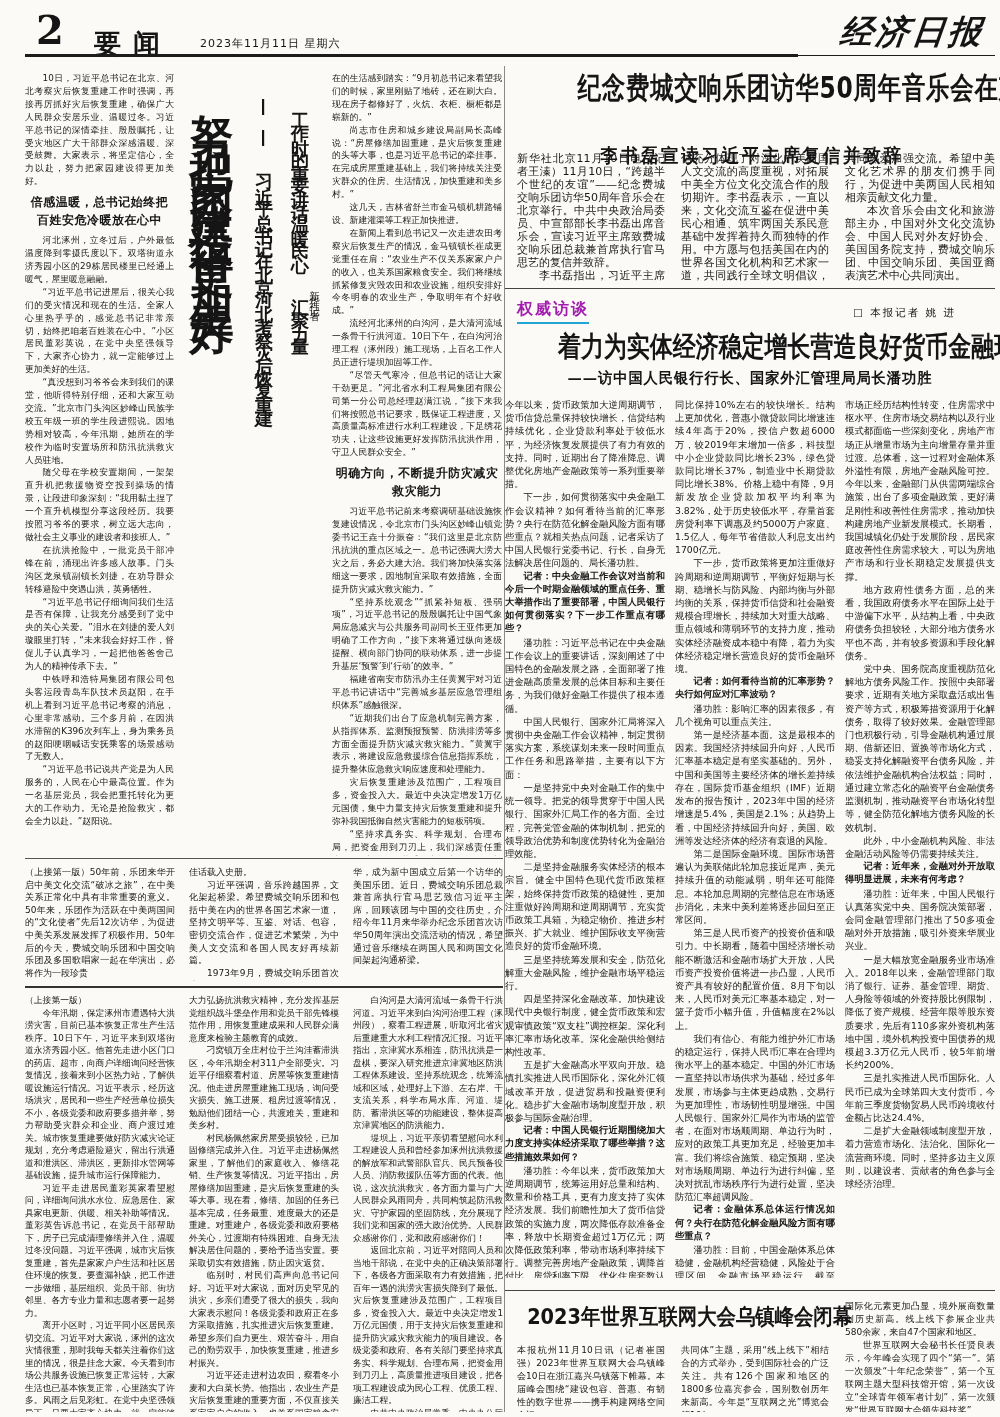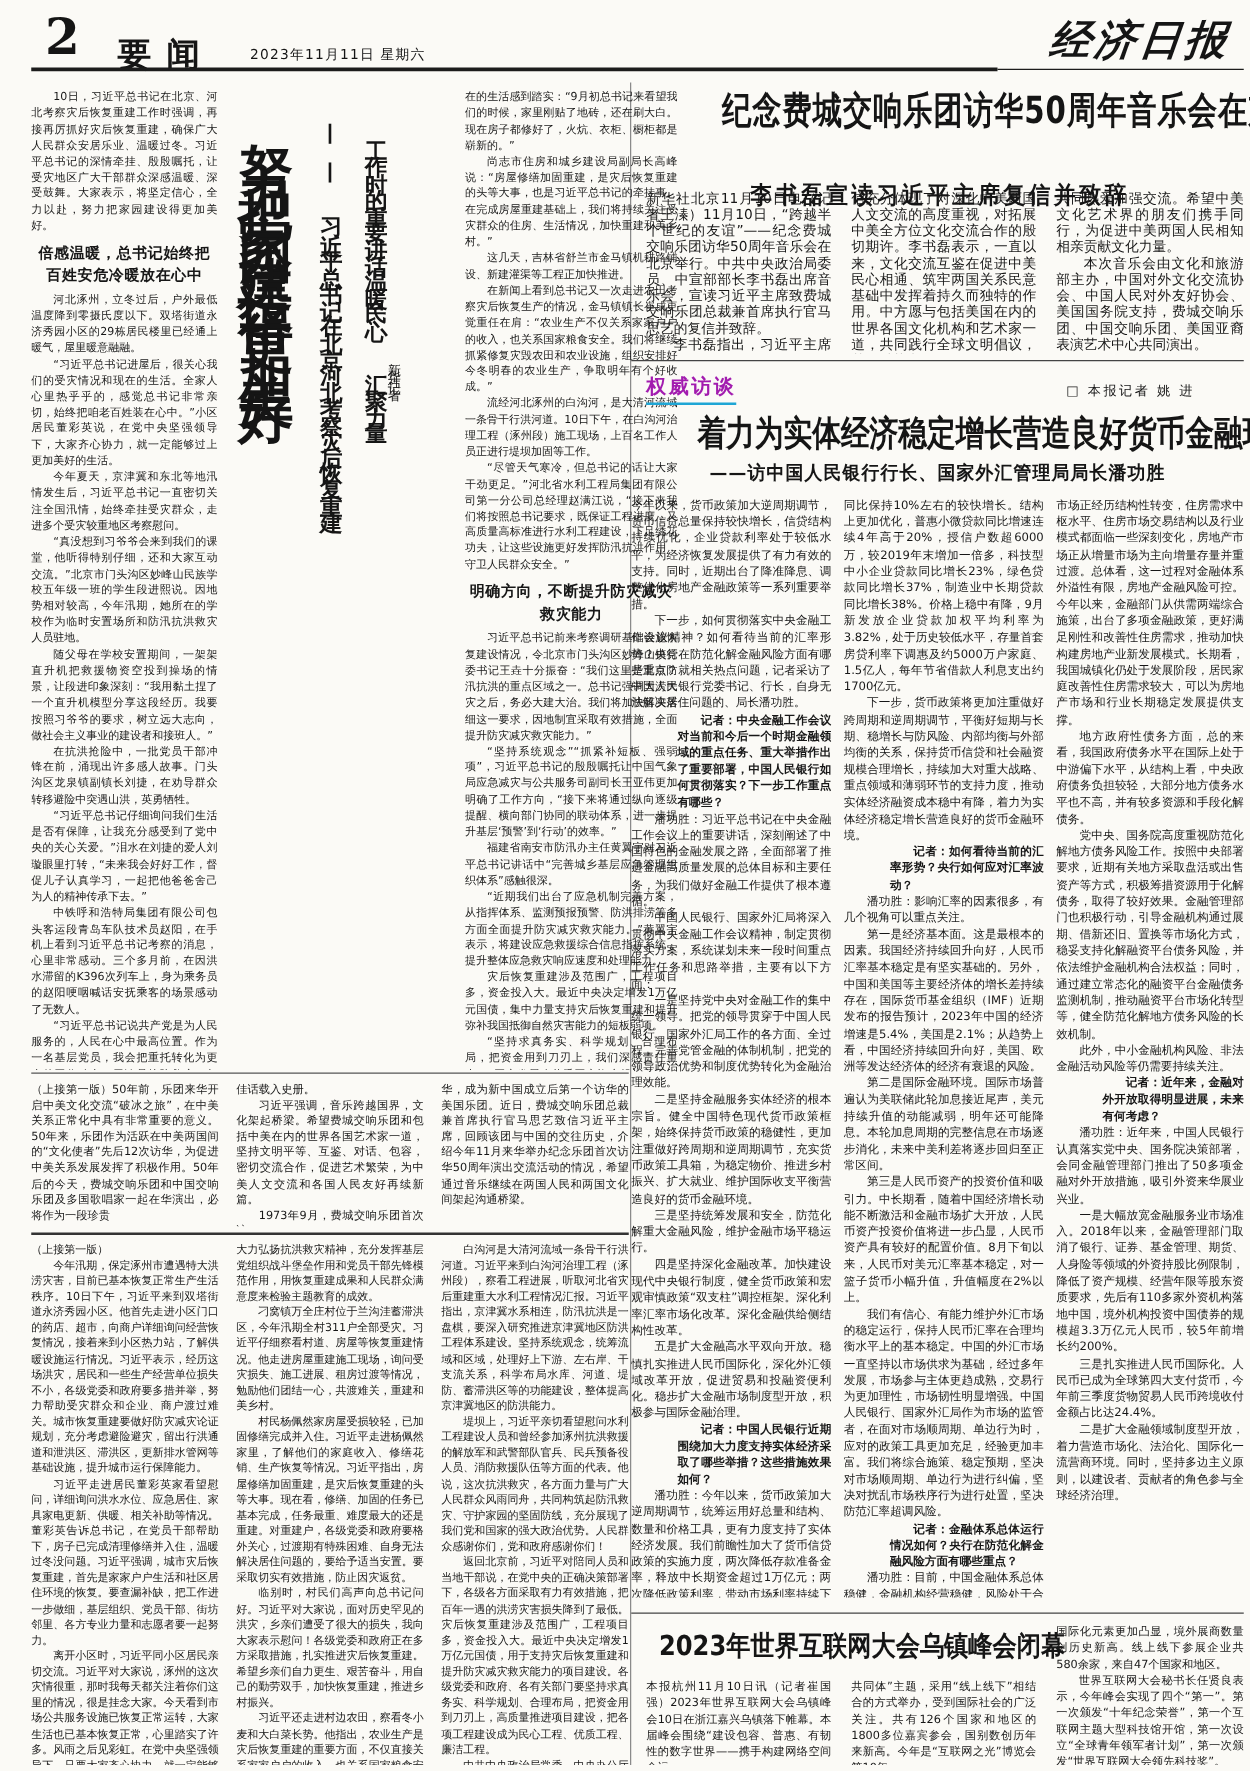--- a/index.html
+++ b/index.html
@@ -12,21 +12,21 @@
   .masthead{position:absolute;right:16px;top:10px;font-size:33px;font-weight:700;font-style:italic;
             font-family:"DejaVu Serif",serif;letter-spacing:3px;transform:skewX(-6deg);}
   .rule{position:absolute;background:#1c1c1c;}
   .vrule{position:absolute;background:#8a8a8a;width:1px;}
   
   .col{position:absolute;overflow:hidden;text-align:justify;color:#171717;}
   .col p{margin:0;text-indent:2em;}
   .col p.noindent{text-indent:0;}
   .col p.subhead{text-indent:0;text-align:center;font-weight:700;font-size:12px;line-height:1.5;
                  margin:5px 0;letter-spacing:0.5px;}
-  .col p.q{font-weight:700;font-family:Liberation Sans, sans-serif;margin-left:37px;}
+  .col p.q{font-weight:700;font-family:Liberation Serif, serif;}
   .lbody{font-size:8.8px;line-height:12.9px;}
   .mbody{font-size:9px;line-height:12.6px;}
   .ibody{font-size:9.3px;line-height:13.2px;}
   .pbody{font-size:11px;line-height:13px;}
   .xbody{font-size:8.8px;line-height:12.5px;}
   .wbody{font-size:9px;line-height:13px;}
   
   .vtitle{position:absolute;writing-mode:vertical-rl;font-size:44px;font-weight:900;letter-spacing:18px;
           font-family:"DejaVu Sans",sans-serif;}
   .vsubtitle{position:absolute;writing-mode:vertical-rl;white-space:pre-line;font-size:18px;font-weight:700;
@@ -57,33 +57,32 @@
   <div class="rule" style="left:25px;top:54px;width:773px;height:3px;"></div>
   <div class="rule" style="left:798px;top:55px;width:197px;height:1px;"></div>
 
   <div class="vrule" style="left:504px;top:66px;height:1346px;"></div>
 
   <div class="col lbody" style="left:25px;top:72px;width:149px;height:784px;">
       <p>10日，习近平总书记在北京、河北考察灾后恢复重建工作时强调，再接再厉抓好灾后恢复重建，确保广大人民群众安居乐业、温暖过冬。习近平总书记的深情牵挂、殷殷嘱托，让受灾地区广大干部群众深感温暖、深受鼓舞。大家表示，将坚定信心，全力以赴，努力把家园建设得更加美好。</p>
       <p class="subhead">倍感温暖，总书记始终把百姓安危冷暖放在心中</p>
       <p>河北涿州，立冬过后，户外最低温度降到零摄氏度以下。双塔街道永济秀园小区的29栋居民楼里已经通上暖气，屋里暖意融融。</p>
       <p>“习近平总书记进屋后，很关心我们的受灾情况和现在的生活。全家人心里热乎乎的，感觉总书记非常亲切，始终把咱老百姓装在心中。”小区居民董彩英说，在党中央坚强领导下，大家齐心协力，就一定能够过上更加美好的生活。</p>
-      <p>今年夏天，京津冀和东北等地汛情发生后，习近平总书记一直密切关注全国汛情，始终牵挂受灾群众，走进多个受灾较重地区考察慰问。</p>
       <p>“真没想到习爷爷会来到我们的课堂，他听得特别仔细，还和大家互动交流。”北京市门头沟区妙峰山民族学校五年级一班的学生段进熙说。因地势相对较高，今年汛期，她所在的学校作为临时安置场所和防汛抗洪救灾人员驻地。</p>
       <p>随父母在学校安置期间，一架架直升机把救援物资空投到操场的情景，让段进印象深刻：“我用黏土捏了一个直升机模型分享这段经历。我要按照习爷爷的要求，树立远大志向，做社会主义事业的建设者和接班人。”</p>
       <p>在抗洪抢险中，一批党员干部冲锋在前，涌现出许多感人故事。门头沟区龙泉镇副镇长刘捷，在劝导群众转移避险中突遇山洪，英勇牺牲。</p>
       <p>“习近平总书记仔细询问我们生活是否有保障，让我充分感受到了党中央的关心关爱。”泪水在刘捷的爱人刘璇眼里打转，“未来我会好好工作，督促儿子认真学习，一起把他爸爸舍己为人的精神传承下去。”</p>
       <p>中铁呼和浩特局集团有限公司包头客运段青岛车队技术员赵阳，在手机上看到习近平总书记考察的消息，心里非常感动。三个多月前，在因洪水滞留的K396次列车上，身为乘务员的赵阳哽咽喊话安抚乘客的场景感动了无数人。</p>
       <p>“习近平总书记说共产党是为人民服务的，人民在心中最高位置。作为一名基层党员，我会把重托转化为更大的工作动力。无论是抢险救灾，都会全力以赴。”赵阳说。</p>
     </div>
   <div class="vtitle" style="left:176px;top:80px;height:770px;width:66px;">努力把家园建设得更加美好</div>
   <div class="vsubtitle" style="left:240px;top:98px;height:690px;width:78px;">工作时的重要讲话温暖民心、汇聚力量
 ——习近平总书记在北京河北考察灾后恢复重建</div>
   <div class="vbyline" style="left:308px;top:282px;height:130px;">新华社记者</div>
-  <div class="col lbody" style="left:332px;top:72px;width:170px;height:784px;margin-left:40px;">
+  <div class="col lbody" style="left:332px;top:72px;width:170px;height:784px;">
       <p class="noindent">在的生活感到踏实：“9月初总书记来看望我们的时候，家里刚贴了地砖，还在刷大白。现在房子都修好了，火炕、衣柜、橱柜都是崭新的。”</p>
       <p>尚志市住房和城乡建设局副局长高峰说：“房屋修缮加固重建，是灾后恢复重建的头等大事，也是习近平总书记的牵挂事。在完成房屋重建基础上，我们将持续关注受灾群众的住房、生活情况，加快重建和美乡村。”</p>
       <p>这几天，吉林省舒兰市金马镇机耕路铺设、新建灌渠等工程正加快推进。</p>
       <p>在新闻上看到总书记又一次走进农田考察灾后恢复生产的情况，金马镇镇长崔成更觉重任在肩：“农业生产不仅关系家家户户的收入，也关系国家粮食安全。我们将继续抓紧修复灾毁农田和农业设施，组织安排好今冬明春的农业生产，争取明年有个好收成。”</p>
       <p>流经河北涿州的白沟河，是大清河流域一条骨干行洪河道。10日下午，在白沟河治理工程（涿州段）施工现场，上百名工作人员正进行堤坝加固等工作。</p>
       <p>“尽管天气寒冷，但总书记的话让大家干劲更足。”河北省水利工程局集团有限公司第一分公司总经理赵满江说，“接下来我们将按照总书记要求，既保证工程进度，又高质量高标准进行水利工程建设，下足绣花功夫，让这些设施更好发挥防汛抗洪作用，守卫人民群众安全。”</p>
       <p class="subhead">明确方向，不断提升防灾减灾救灾能力</p>
       <p>习近平总书记前来考察调研基础设施恢复建设情况，令北京市门头沟区妙峰山镇党委书记王垚十分振奋：“我们这里是北京防汛抗洪的重点区域之一。总书记强调大涝大灾之后，务必大建大治。我们将加快落实落细这一要求，因地制宜采取有效措施，全面提升防灾减灾救灾能力。”</p>
       <p>“坚持系统观念”“抓紧补短板、强弱项”，习近平总书记的殷殷嘱托让中国气象局应急减灾与公共服务司副司长王亚伟更加明确了工作方向，“接下来将通过纵向逐级提醒、横向部门协同的联动体系，进一步提升基层‘预警’到‘行动’的效率。”</p>
       <p>福建省南安市防汛办主任黄翼宇对习近平总书记讲话中“完善城乡基层应急管理组织体系”感触很深。</p>

